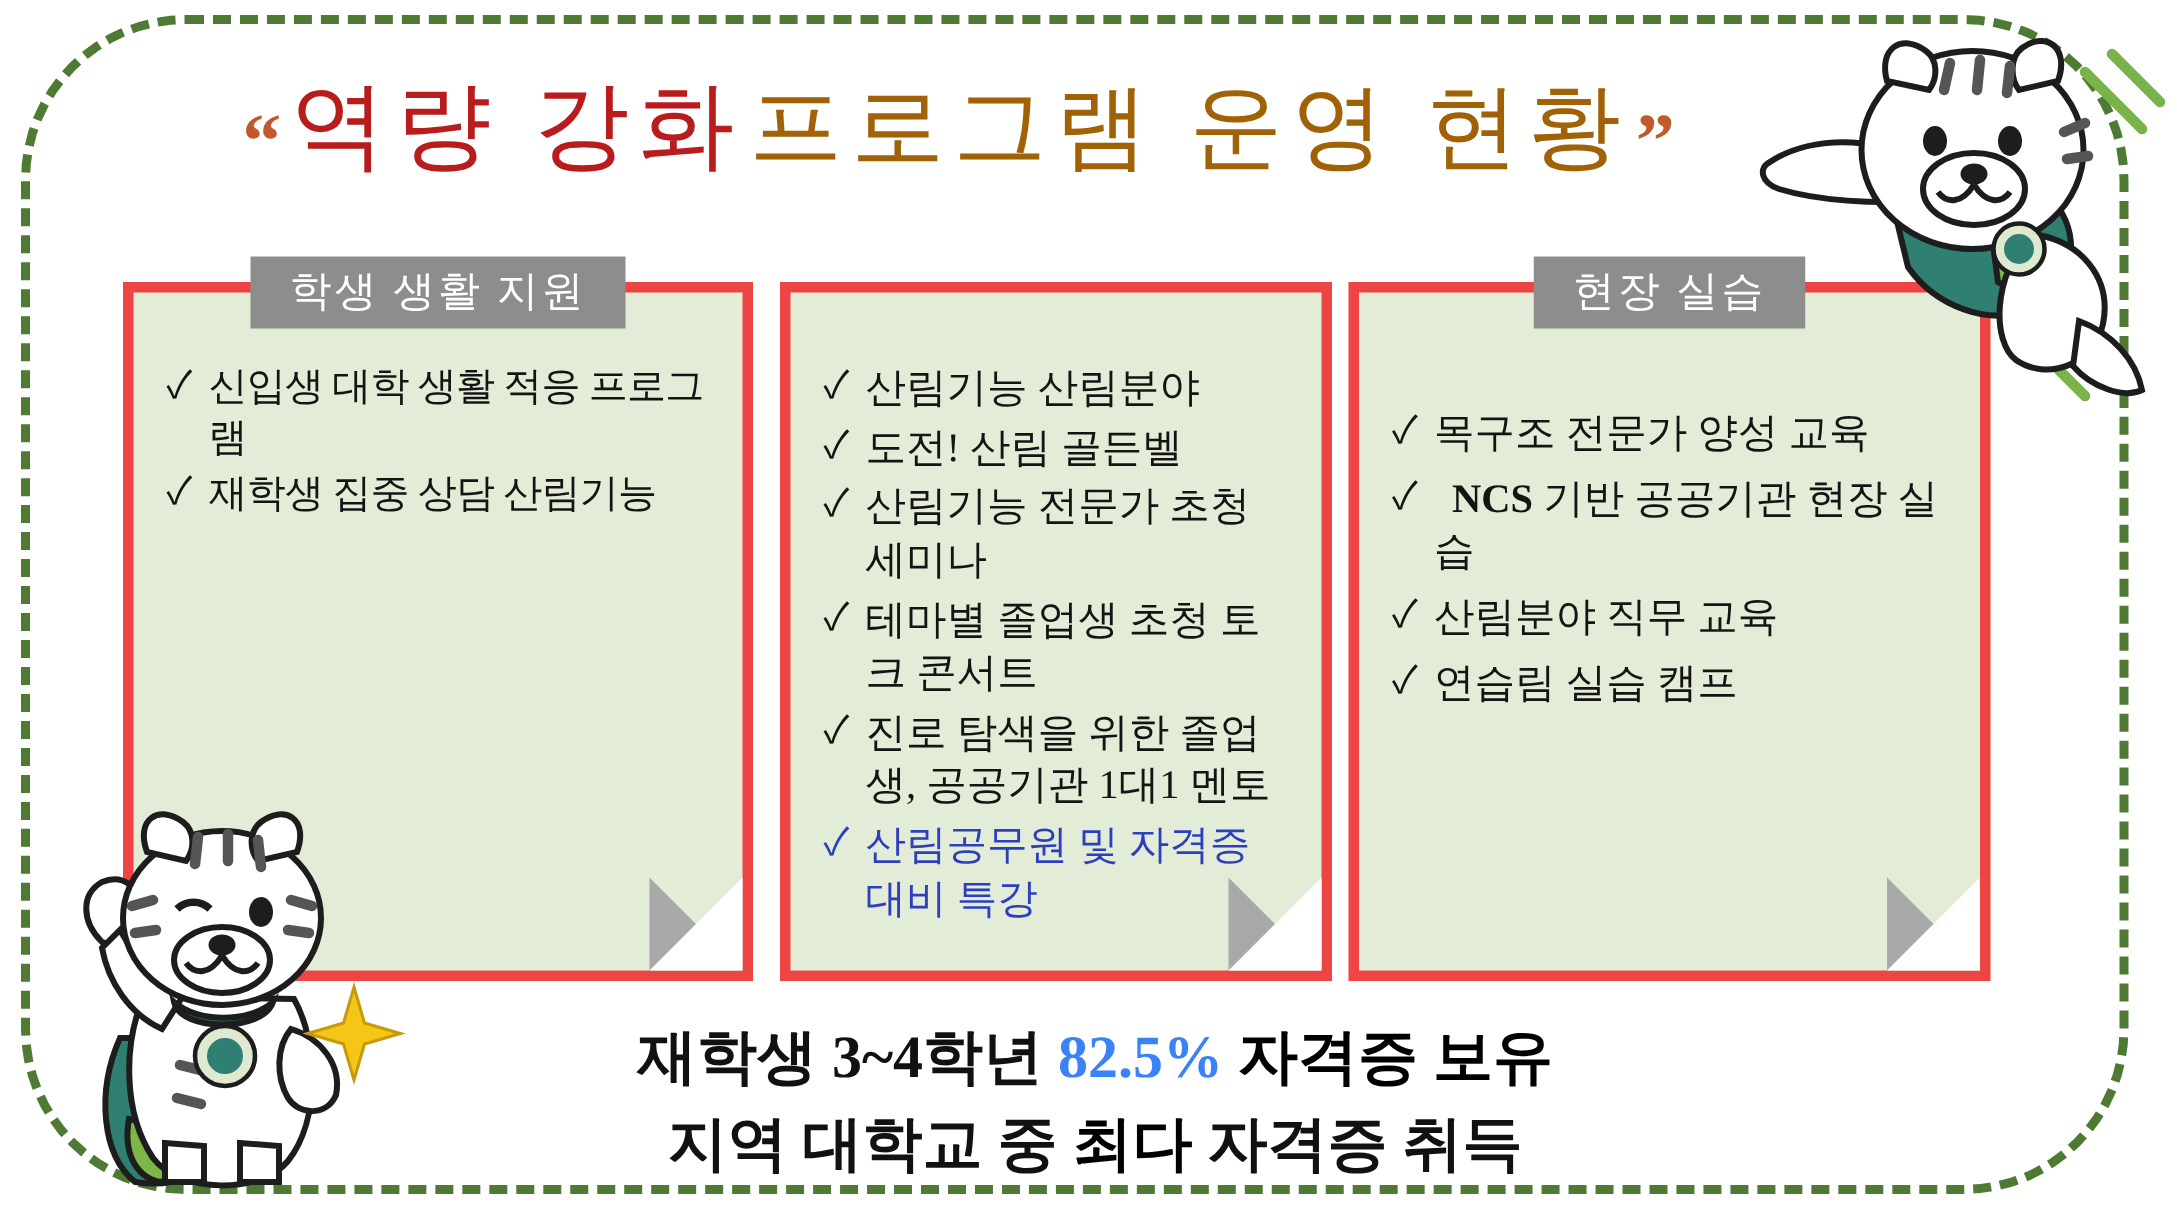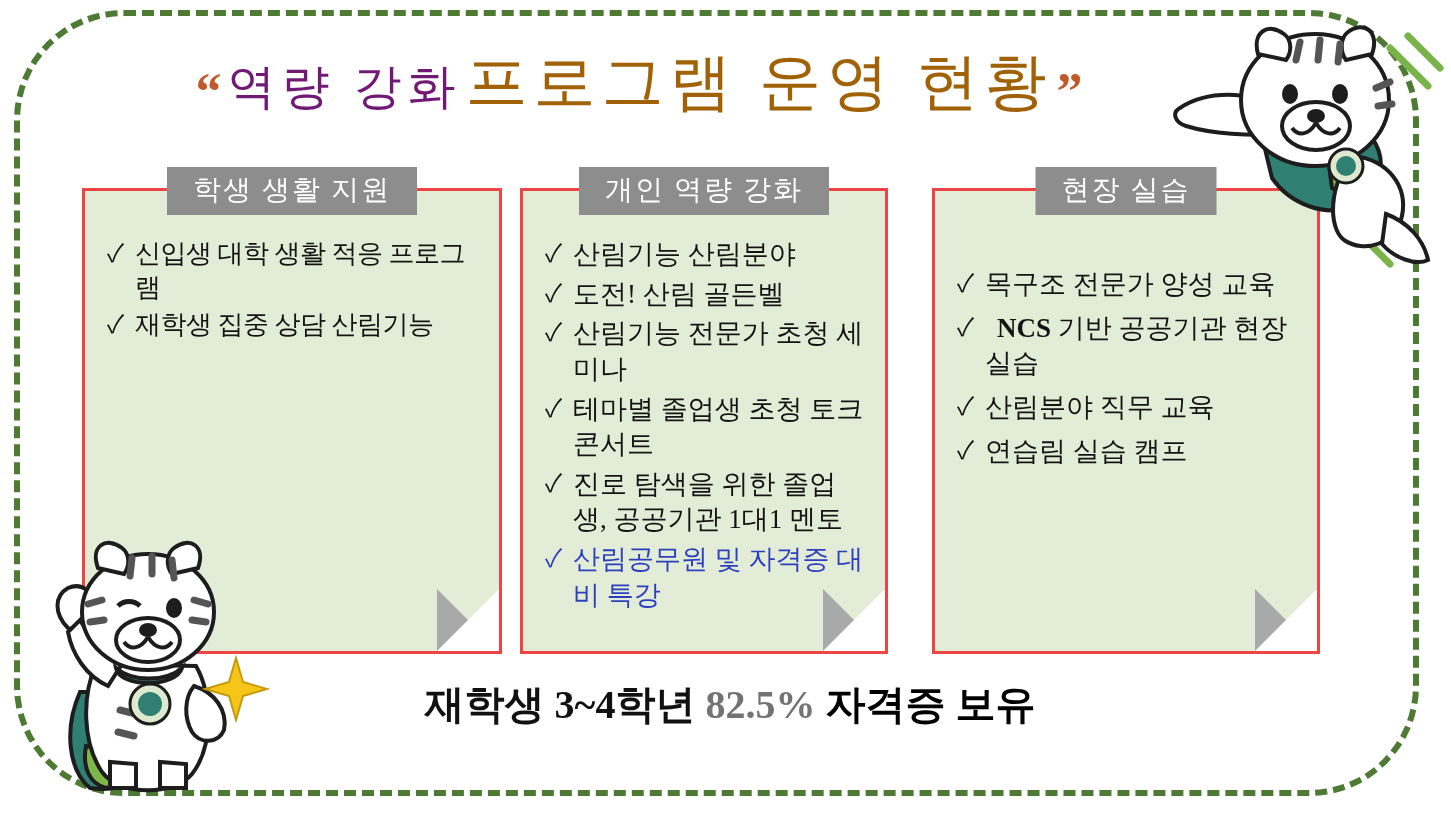--- a/index.html
+++ b/index.html
@@ -39,35 +39,35 @@
     white-space: nowrap;
   }
   .quote {
     font-size: 52px;
     color: #c05a2b;
     font-weight: bold;
     vertical-align: -6px;
     letter-spacing: 2px;
   }
   .title-green {
-    font-size: 48px;
-    color: #701a75;
+    font-size: 64px;
+    color: #b91c1c;
     letter-spacing: 6px;
   }
   .title-black {
     font-size: 62px;
     color: #a16207;
     letter-spacing: 6px;
   }
 
   
   .card {
     position: absolute;
     background: #e2ecd6;
-    border: 3px solid #ef4444;
+    border: 7px solid #ef4444;
     box-sizing: border-box;
   }
   .card .fold {
     position: absolute;
     right: 0;
     bottom: 0;
     width: 0;
     height: 0;
     border-left: 62px solid transparent;
     border-bottom: 62px solid #ffffff;
@@ -113,41 +113,41 @@
     font-size: 25px;
     line-height: 1.32;
   }
   .item .txt { flex: 1 1 auto; }
   .item.blue { color: #2b3fbf; }
   .item.blue .check { color: #2b3fbf; }
   .item .bold { font-weight: bold; margin-left: 12px; }
 
   #card1 { left: 82px;  top: 188px; width: 420px; height: 466px; }
   #card2 { left: 520px; top: 188px; width: 368px; height: 466px; }
-  #card3 { left: 932px; top: 188px; width: 388px; height: 466px; }
+  #card3 { left: 899px; top: 188px; width: 428px; height: 466px; }
 
   #card1 .item { font-size: 26px; letter-spacing: -0.5px; }
   #card3 .card-body { top: 76px; }
   #card3 .item { margin-bottom: 8px; }
   #card2 .item { margin-bottom: 4px; }
 
   
   .caption {
     position: absolute;
     left: 300px;
     top: 676px;
     width: 860px;
     text-align: center;
     font-size: 40px;
     line-height: 1.45;
     font-weight: bold;
     color: #111111;
     white-space: nowrap;
   }
-  .caption .blue { color: #737373; }
+  .caption .blue { color: #3b82f6; }
   .caption .red  { color: #000000; }
 
   
   .mascot { position: absolute; }
   #tiger-top    { left: 1140px; top: 8px;   width: 310px; height: 290px; }
   #tiger-bottom { left: 24px;   top: 496px; width: 260px; height: 300px; }
 </style>
 </head>
 <body>
 
@@ -172,21 +172,20 @@
       <div class="item">
         <span class="check">✓</span>
         <span class="txt">재학생 집중 상담 산림기능</span>
       </div>
     </div>
     <div class="fold2"></div>
     <div class="fold"></div>
   </div>
 
   <div class="card" id="card2">
-    <div class="card-header">개인 역량 강화</div>
     <div class="card-body">
       <div class="item">
         <span class="check">✓</span>
         <span class="txt">산림기능 산림분야</span>
       </div>
       <div class="item">
         <span class="check">✓</span>
         <span class="txt">도전! 산림 골든벨</span>
       </div>
       <div class="item">
@@ -230,20 +229,23 @@
         <span class="txt">연습림 실습 캠프</span>
       </div>
     </div>
     <div class="fold2"></div>
     <div class="fold"></div>
   </div>
 
   <div class="caption">
     <div>
       <span>재학생 3~4학년 </span><span class="blue">82.5%</span><span> </span><span class="red">자격증 보유</span>
+    </div>
+    <div>
+      <span>지역 대학교 중 </span><span class="red">최다</span><span> 자격증 취득</span>
     </div>
   </div>
 
   <div class="mascot" id="tiger-top">
     <svg viewBox="0 0 310 290" width="310" height="290" xmlns="http://www.w3.org/2000/svg">
 
       <g stroke="#79b34a" stroke-width="7" stroke-linecap="round" fill="none">
         <line x1="250" y1="40" x2="288" y2="78"></line>
         <line x1="268" y1="28" x2="300" y2="60"></line>
         <line x1="212" y1="218" x2="250" y2="256"></line>

